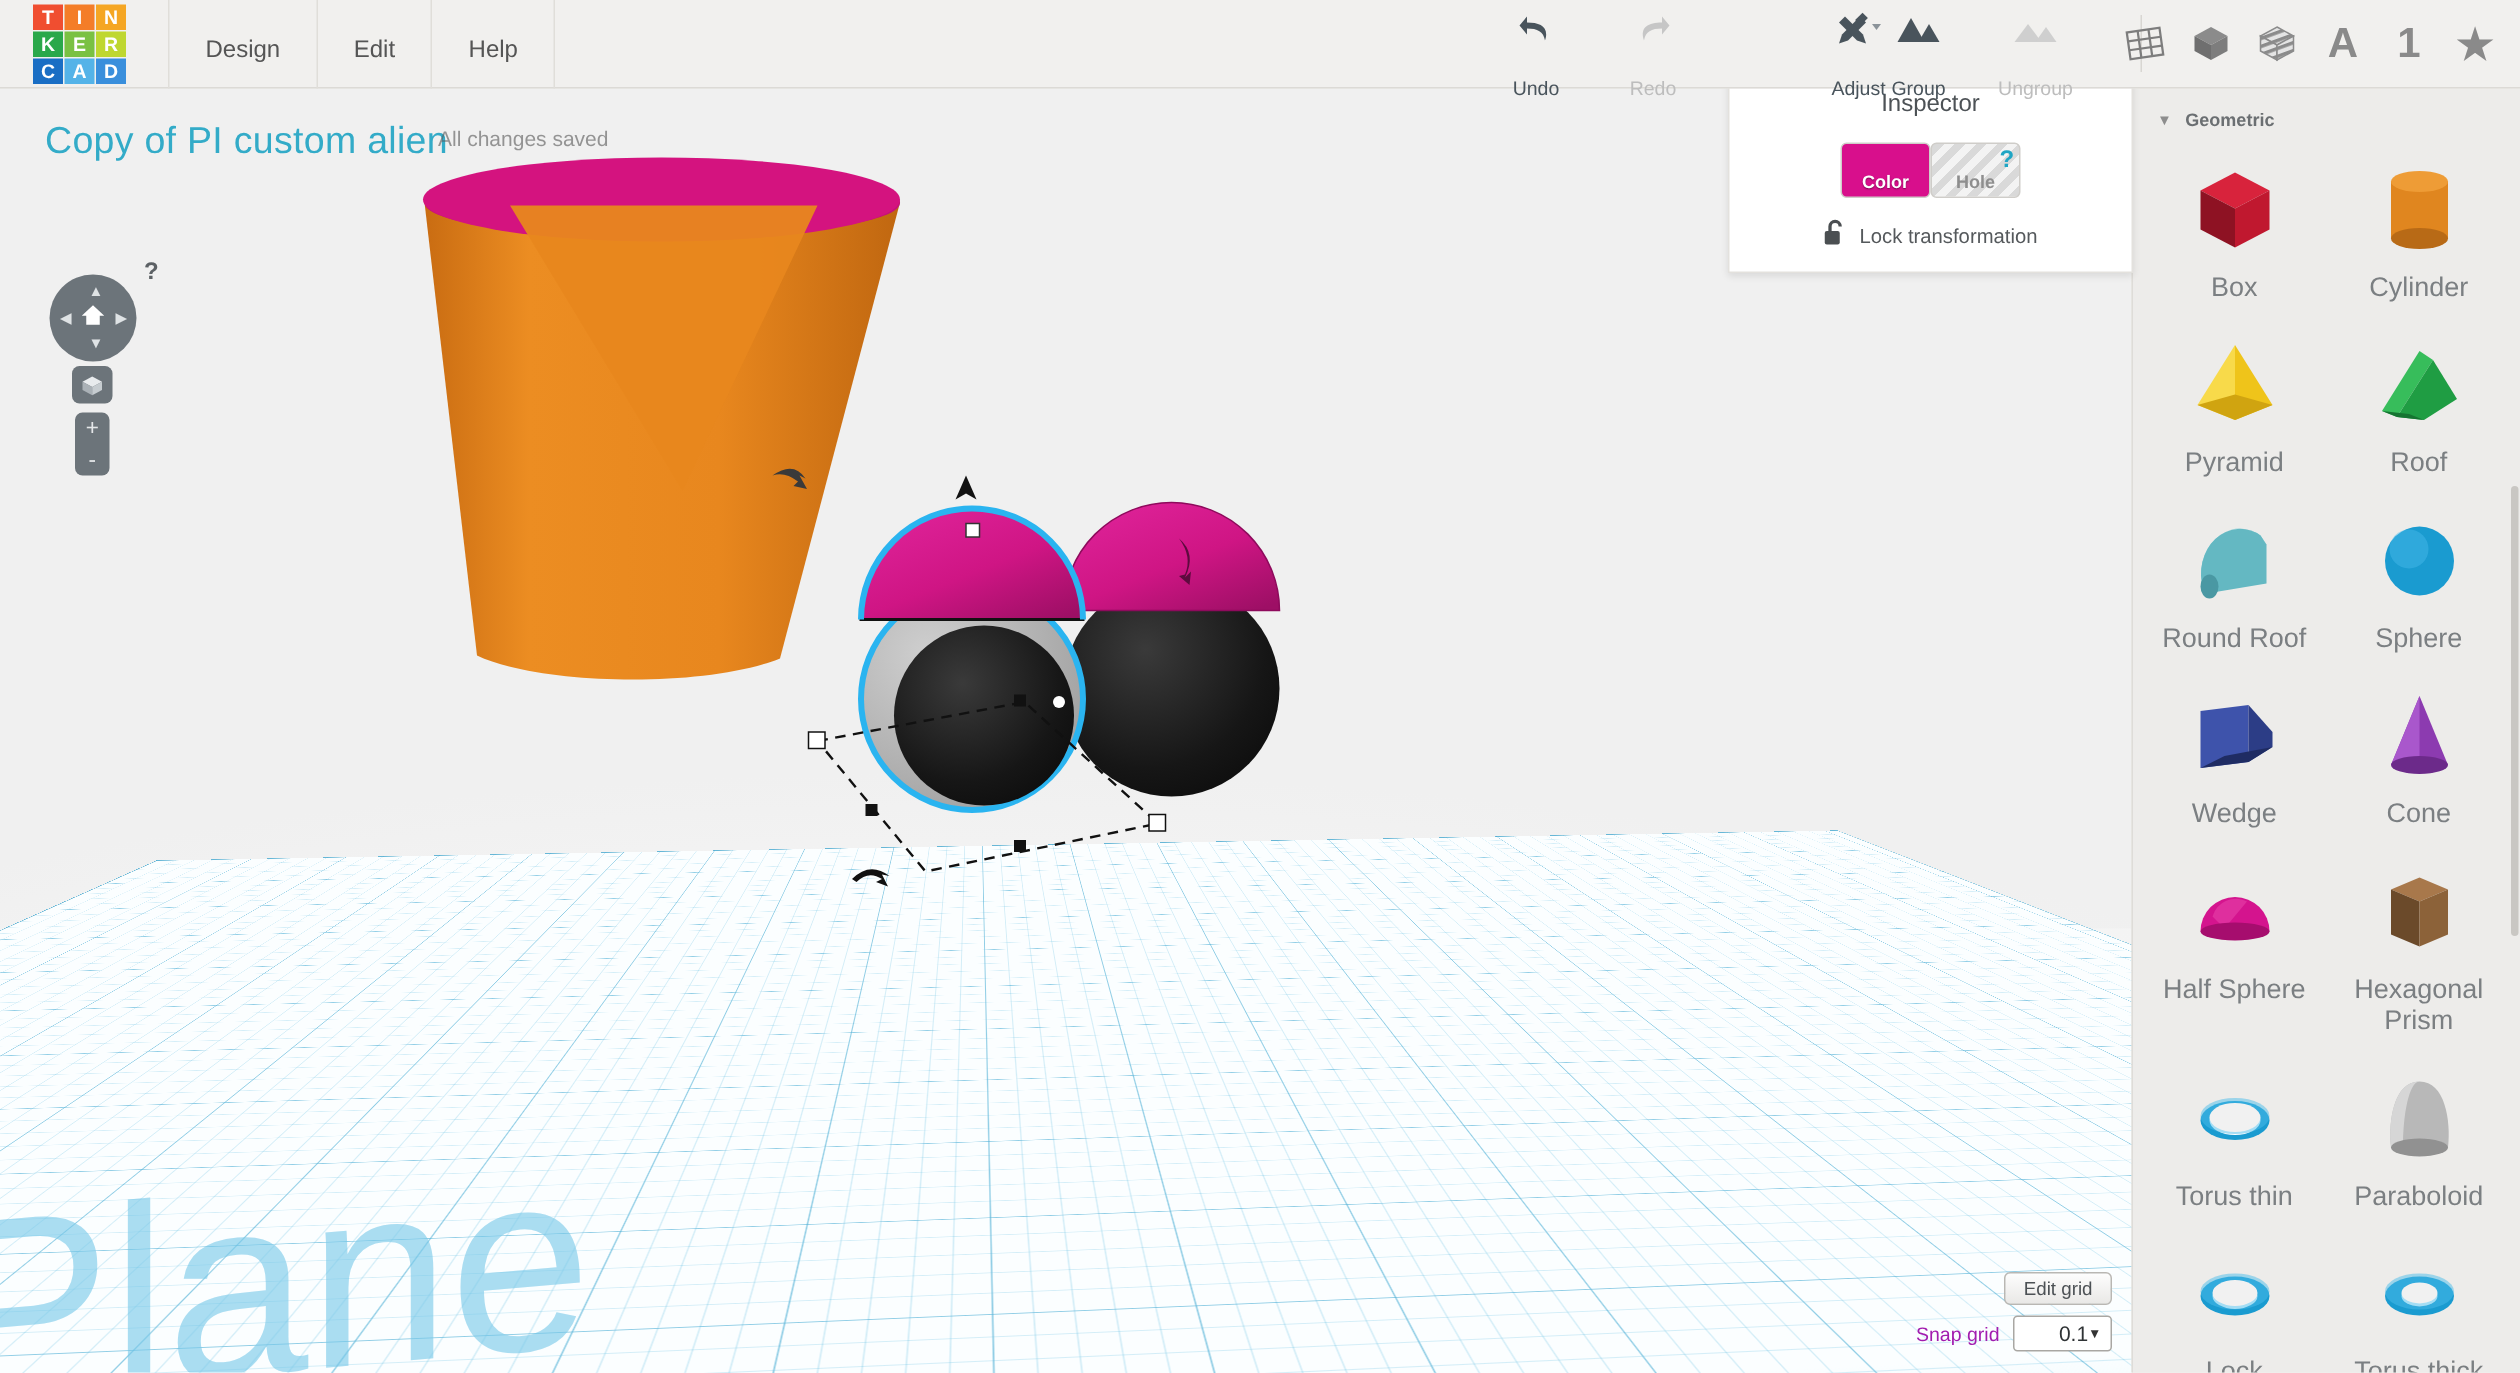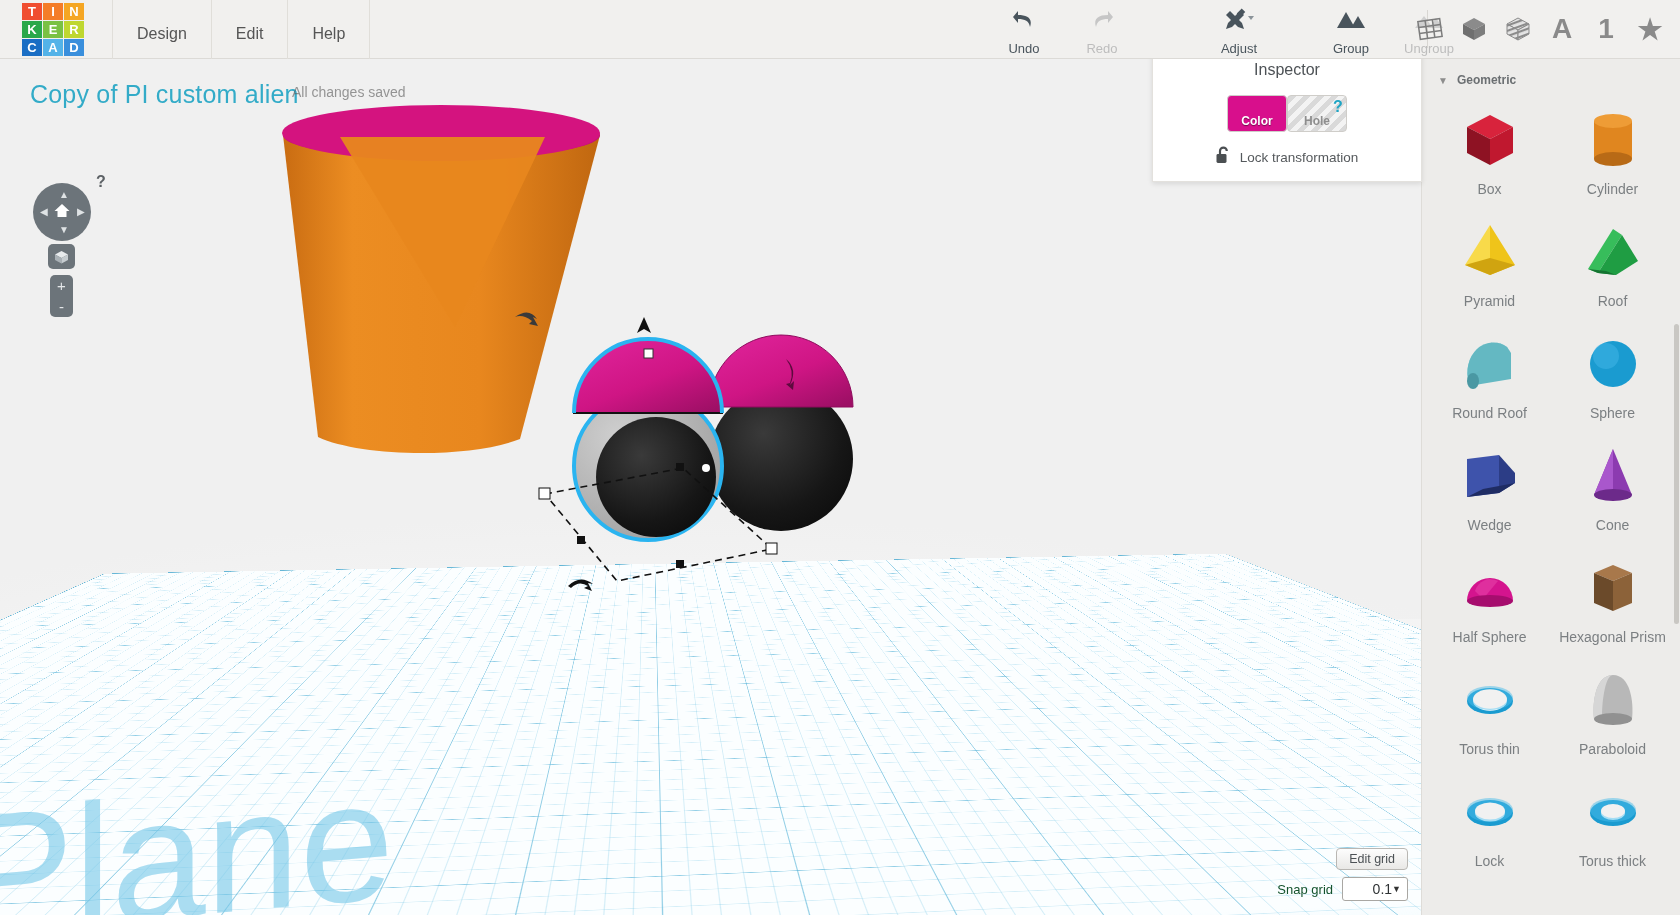--- a/index.html
+++ b/index.html
@@ -27,21 +27,21 @@
                color: #555; border-right: 1px solid #e0ded9; cursor: default; }
   .menu-item:first-child { border-left: 1px solid #e0ded9; }
 
   .tool-group { position: absolute; display: flex; align-items: flex-start; }
   .tool {
     width: 78px; text-align: center; color: #49545c; cursor: default;
     padding-top: 6px;
   }
   .tool.disabled { color: #bdbdbd; }
   .tool .glyph { height: 27px; display: flex; align-items: center; justify-content: center; }
-  .tool .lbl { font-size: 13px; margin-top: 8px; }
+  .tool .lbl { font-size: 13px; margin-top: 18px; }
 
   .divider-v { width: 1px; height: 38px; background: #d8d6d2; margin-top: 10px; }
 
   .icon-row { position: absolute; right: 10px; top: 0; height: 58px;
               display: flex; align-items: center; gap: 4px; }
   .icon-btn { width: 40px; height: 42px; display: flex; align-items: center;
               justify-content: center; color: #7d7d7d; cursor: default; }
   .icon-btn.text { font-size: 28px; font-weight: bold; color: #8a8a8a; }
 
   
@@ -139,39 +139,39 @@
     background: #edecea; border-left: 1px solid #dedcd8; z-index: 30; overflow: hidden;
   }
   .shapes-hdr { display: flex; align-items: center; gap: 9px;
                 padding: 14px 0 6px 16px; }
   .shapes-hdr .tri { color: #8d8d8d; font-size: 10px; }
   .shapes-hdr .txt { font-size: 12px; font-weight: bold; color: #6b6f72; }
   .grid2 { display: grid; grid-template-columns: 1fr 1fr; row-gap: 12px; padding: 4px 6px 0; }
   .shape-cell { text-align: center; cursor: default; }
   .shape-cell .thumb { height: 86px; display: flex; align-items: center;
                        justify-content: center; }
-  .shape-cell .name { font-size: 14px; color: #7b7f82; margin-top: -2px; }
+  .shape-cell .name { font-size: 18px; color: #7b7f82; margin-top: -2px; }
   .panel-chevron {
     position: absolute; left: -18px; top: 370px; width: 18px; height: 52px;
     background: #edecea; border: 1px solid #dedcd8; border-right: none;
     border-radius: 4px 0 0 4px; display: flex; align-items: center;
     justify-content: center; color: #6e7174; font-size: 15px; z-index: 31;
   }
   .scrollbar { position: absolute; right: 1px; top: 265px; width: 5px; height: 300px;
                background: #c9c7c3; border-radius: 3px; }
 
   
   .gridctl { position: absolute; right: 272px; bottom: 14px; text-align: right; z-index: 20; }
   .editgrid {
     display: inline-block; padding: 3px 12px; font-size: 12.5px; color: #4c5155;
     background: linear-gradient(#fdfdfd, #e9e8e6);
     border: 1px solid #b9b7b3; border-radius: 4px; margin-bottom: 7px; margin-top: 32px;
   }
   .snaprow { display: flex; align-items: center; gap: 9px; justify-content: flex-end; }
-  .snaprow .lbl { font-size: 13px; color: #14532d; }
+  .snaprow .lbl { font-size: 13px; color: #a21caf; }
   .snapsel {
     width: 66px; height: 24px; border: 1px solid #a9a7a3; border-radius: 3px;
     background: #fff; display: flex; align-items: center;
     justify-content: flex-end; padding: 0 6px; font-size: 14px; color: #2f3335;
   }
   .snapsel .caret { font-size: 9px; color: #333; }
 </style>
 </head>
 <body>
 
@@ -223,21 +223,21 @@
               <path d="M22 22 L20 16 L8 4 L4 8 L16 20 Z"></path>
               <rect x="17" y="2" width="5" height="7" transform="rotate(45 19 5)"></rect>
             </g>
             <path d="M26 9 L32 9 L29 13 Z" fill="#8b9399"></path>
           </svg>
         </div>
         <div class="lbl">Adjust</div>
       </div>
     </div>
 
-    <div class="tool-group" style="left:1312px;top:0">
+    <div class="tool-group" style="left:1240px;top:0">
       <div class="tool">
         <div class="glyph">
           <svg width="34" height="24" viewBox="0 0 34 24">
             <path d="M3 20 L12 4 L21 20 Z" fill="#49545c"></path>
             <path d="M17 20 L24 8 L31 20 Z" fill="#49545c"></path>
           </svg>
         </div>
         <div class="lbl">Group</div>
       </div>
       <div class="tool disabled">

